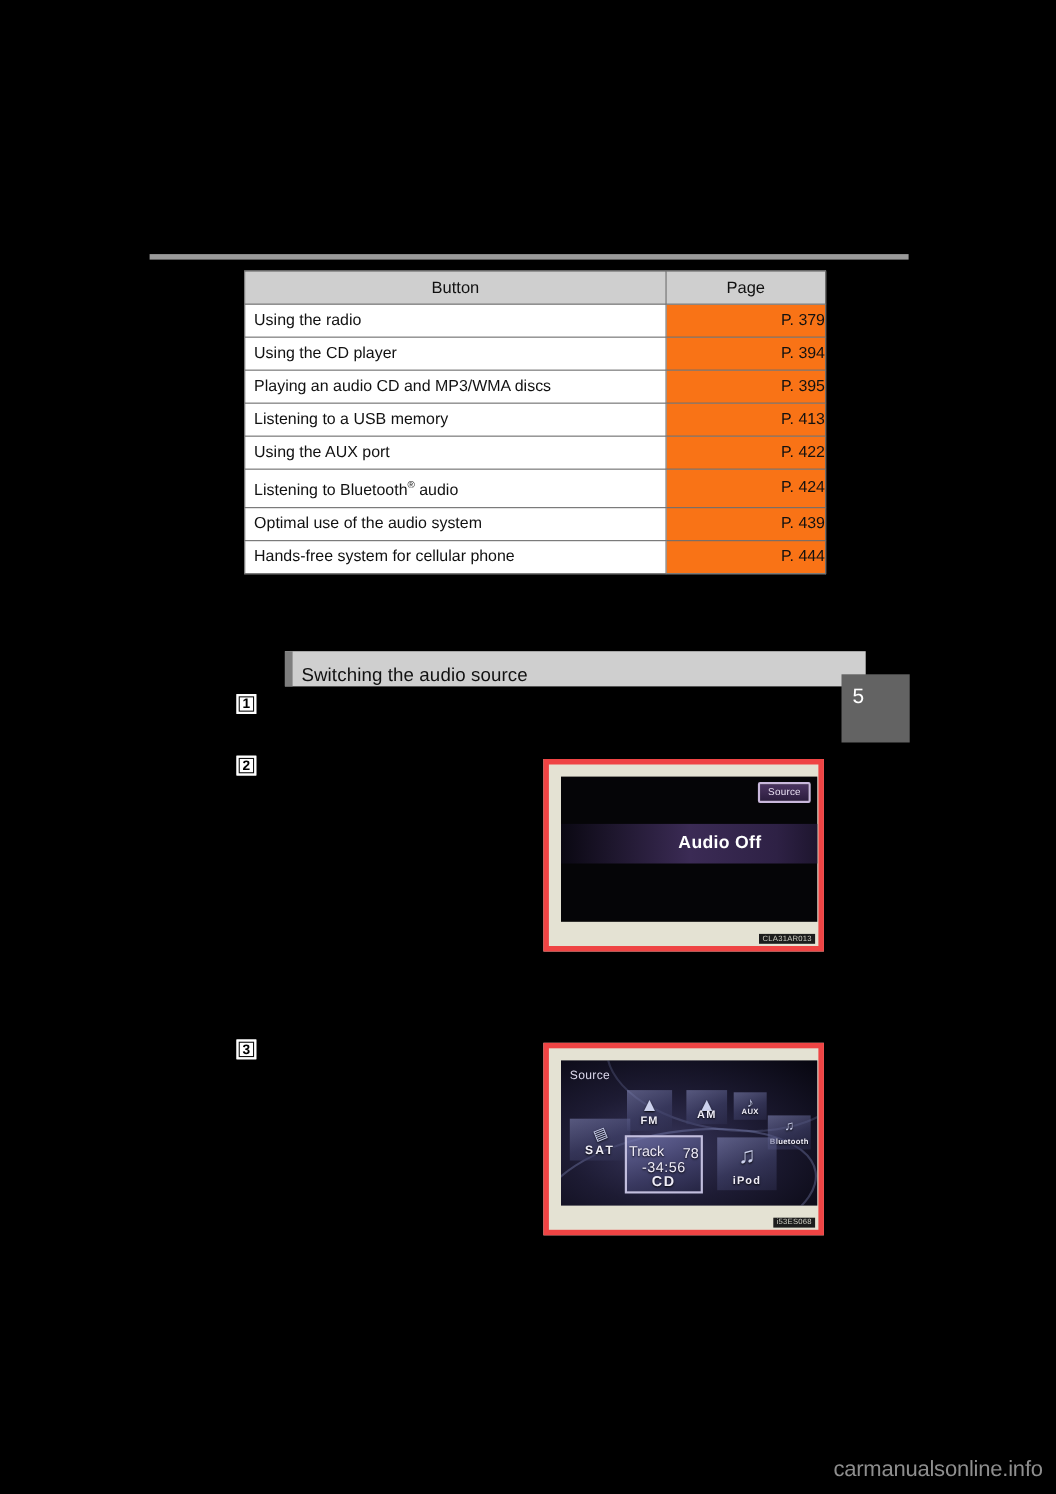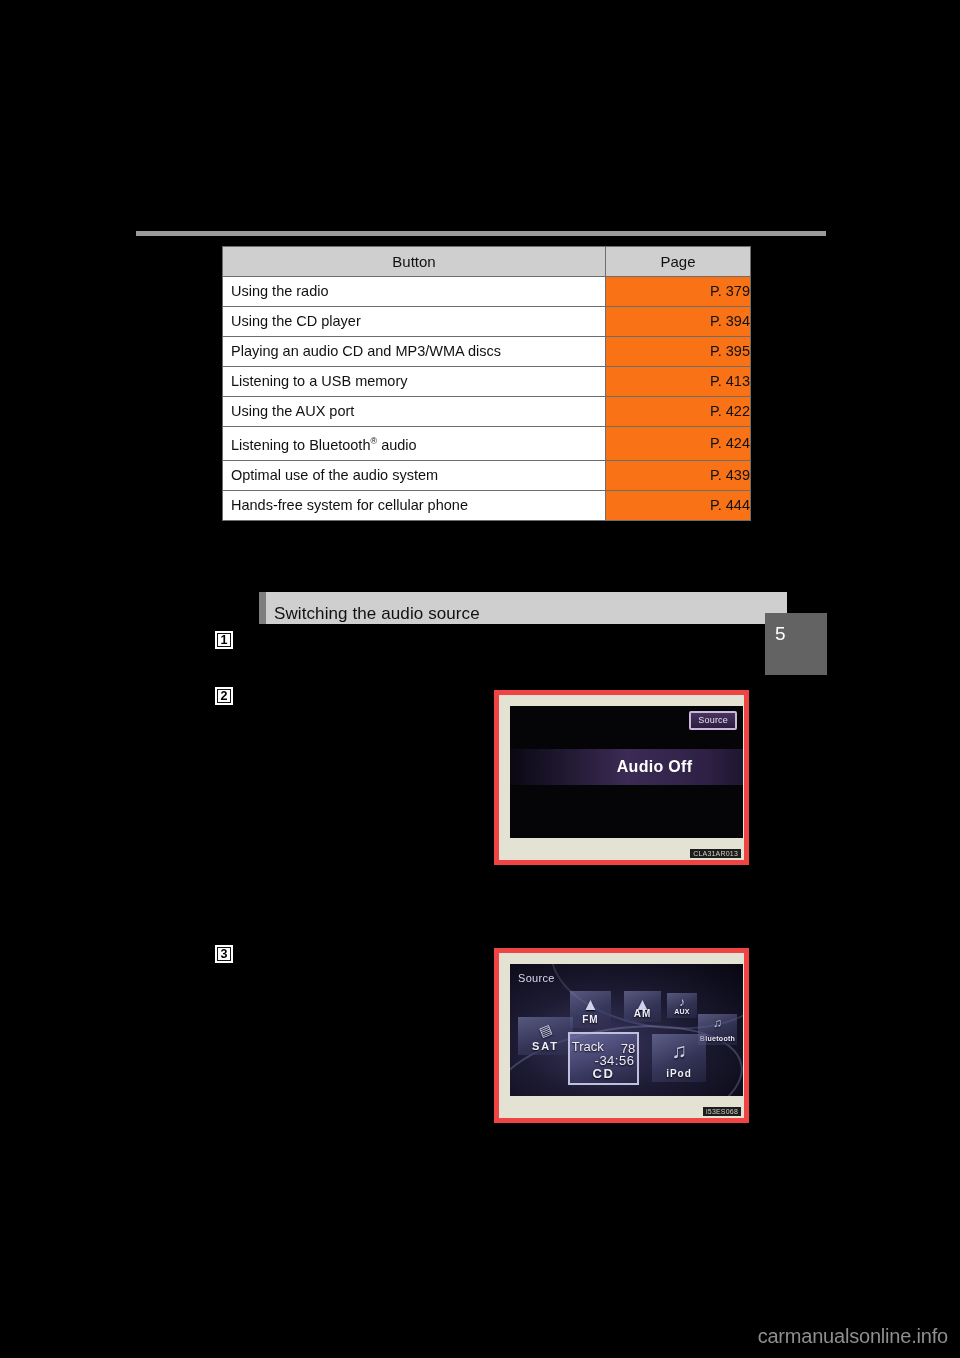--- a/index.html
+++ b/index.html
@@ -272,21 +272,20 @@
   }
   .cd-track .lbl { font-size: 13px; vertical-align: 2px; margin-right: 17px; }
   .cd-time {
     position: absolute;
     top: 19px;
     width: 100%;
     left: 0;
     font-size: 13px;
     letter-spacing: 0.5px;
     text-shadow: 0 1px 2px #000;
-    padding-left: 11px;
   }
   .cd-name {
     position: absolute;
     bottom: 2px;
     width: 100%;
     left: 0;
     font-size: 13px;
     font-weight: bold;
     letter-spacing: 1.5px;
     text-shadow: 0 1px 2px #000;

